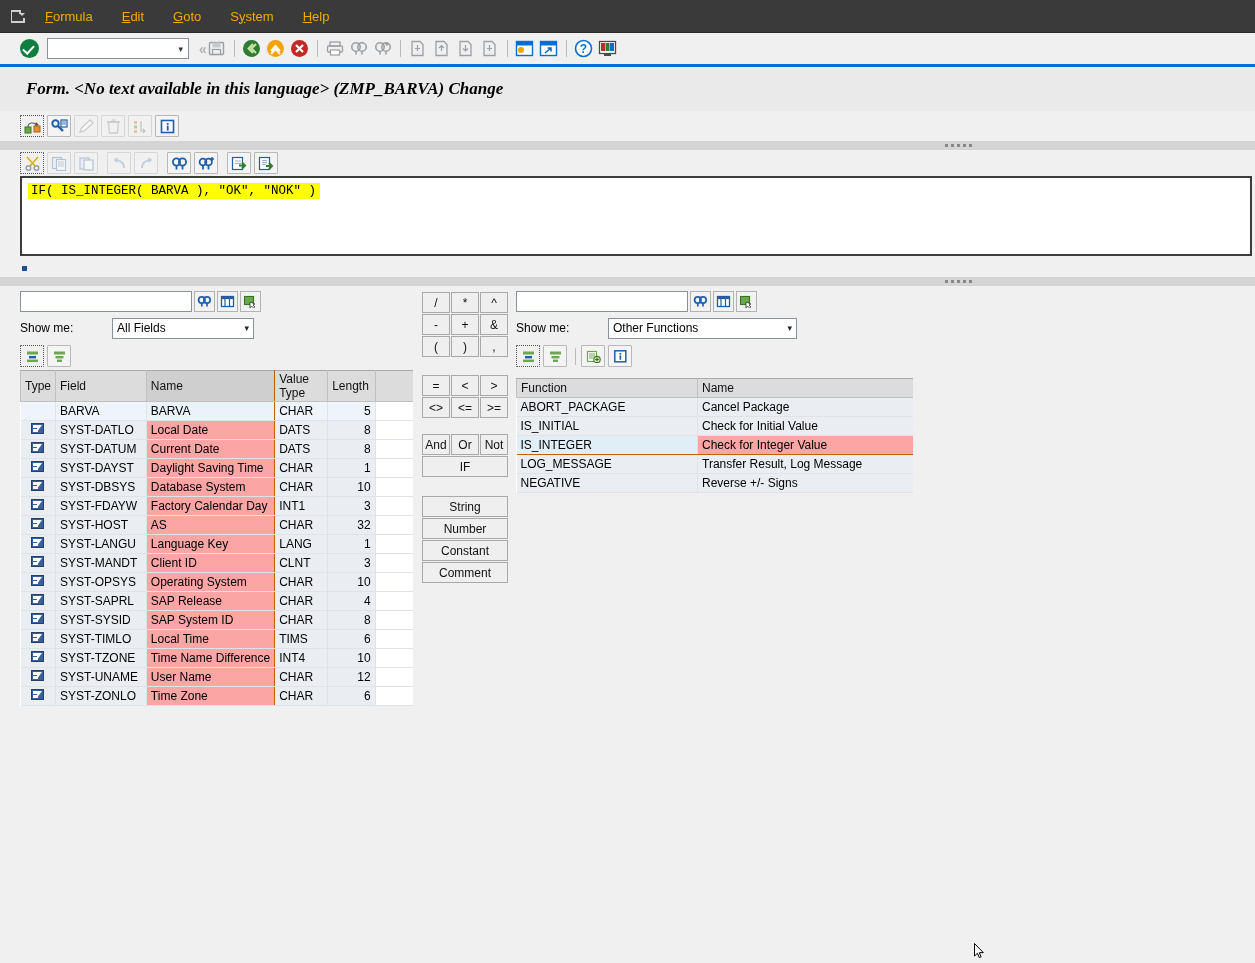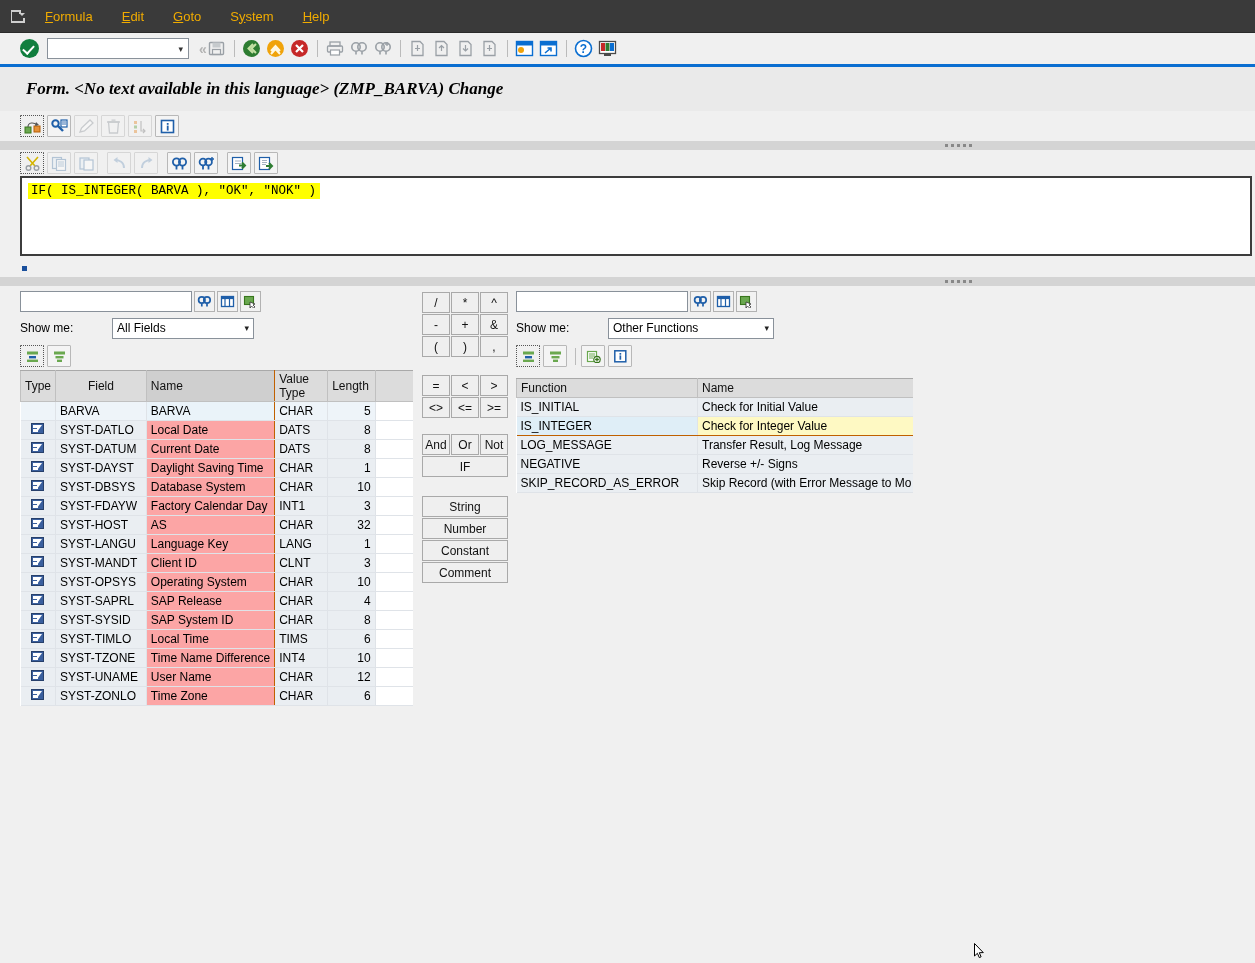--- a/index.html
+++ b/index.html
@@ -118,21 +118,21 @@
   }
   table.grid th.sel{background:#cfcfcf;border-left:1px solid #c06000;border-right:1px solid #c06000;}
   table.grid td{
     border-bottom:1px solid #dfe3e8;border-right:1px solid #dfe3e8;
     padding:1px 4px;height:19px;background:#eaeef2;white-space:nowrap;overflow:hidden;
   }
   table.grid td.num{text-align:right;}
   table.grid tr.first td{background:#eef4f9;}
   table.grid td.namecol{background:#fca5a5;border-left:1px solid #c06000;border-right:1px solid #c06000;}
   table.grid tr.first td.namecol{background:#eaf3f9;}
-  table.grid tr.rowsel td{background:#fef9c3;border-top:1px solid #c06000;border-bottom:1px solid #c06000;}
+  table.grid tr.rowsel td{background:#fca5a5;border-top:1px solid #c06000;border-bottom:1px solid #c06000;}
   table.grid tr.rowsel td.f{background:#dfeef7;}
 
   .fieldicon{
     width:13px;height:11px;background:#3a5f9e;position:relative;display:inline-block;
     border:1px solid #27406b;
   }
   .fieldicon:before{
     content:"";position:absolute;left:1px;top:1px;width:5px;height:3px;background:#fff;
   }
   .fieldicon:after{
@@ -469,21 +469,21 @@
             <rect x="2" y="1.5" width="11" height="3" fill="#6aa84f"></rect>
             <rect x="3.5" y="6" width="8" height="2.4" fill="#6aa84f"></rect>
             <rect x="5" y="9.6" width="5" height="2.4" fill="#6aa84f"></rect>
           </svg>
       </span>
     </div>
     <table class="grid" style="width:393px;margin-top:2px;">
       <thead>
         <tr>
           <th style="width:30px;">Type</th>
-          <th style="width:92px;text-align:center;">Field</th>
+          <th style="width:92px;">Field</th>
           <th class="sel" style="width:120px;">Name</th>
           <th style="width:56px;">Value Type</th>
           <th style="width:48px;">Length</th>
           <th style="width:47px;border-right:none;"></th>
         </tr>
       </thead>
       <tbody>
           <tr class="first">
             <td style="text-align: center;"></td>
             <td>BARVA</td>
@@ -694,21 +694,21 @@
       </span>
       <span class="mini-btn">
         <svg width="15" height="13" viewBox="0 0 15 13">
             <rect x="1.5" y="1.5" width="9" height="8" fill="#6aa84f" stroke="#38761d" stroke-width="1.1"></rect>
             <path d="M7 7 l5 2 l-2 1 l2 2 l-1.5 1 l-2-2 l-1.5 2 z" fill="#fff" stroke="#333" stroke-width=".8"></path>
           </svg>
       </span>
     </div>
     <div class="showme-row">
       <span class="showme-lbl">Show me:</span>
-      <span class="ddl" style="width:166px;align-items:center;">
+      <span class="ddl" style="width:189px;align-items:center;">
         <span>Other Functions</span>
         <span class="caret">▾</span>
       </span>
     </div>
     <div style="display:flex;align-items:center;height:24px;margin-top:4px;">
       <span class="ibtn flat">
         <svg width="15" height="13" viewBox="0 0 15 13">
             <rect x="2" y="1.5" width="11" height="3" fill="#6aa84f"></rect>
             <rect x="4" y="6" width="7" height="2.4" fill="#1f5fa9"></rect>
             <rect x="2" y="9.6" width="11" height="2.4" fill="#6aa84f"></rect>
@@ -740,38 +740,38 @@
     </div>
     <table class="grid" style="width:396px;margin-top:10px;table-layout:fixed;">
       <thead>
         <tr>
           <th style="width:181px;">Function</th>
           <th style="width:215px;border-right:none;">Name</th>
         </tr>
       </thead>
       <tbody>
           <tr>
+            <td>ABORT_PACKAGE</td>
+            <td style="border-right: none;">Cancel Package</td>
+          </tr>
+          <tr>
             <td>IS_INITIAL</td>
             <td style="border-right: none;">Check for Initial Value</td>
           </tr>
           <tr class="rowsel">
             <td class="f">IS_INTEGER</td>
             <td style="border-right: none;">Check for Integer Value</td>
           </tr>
           <tr>
             <td>LOG_MESSAGE</td>
             <td style="border-right: none;">Transfer Result, Log Message</td>
           </tr>
           <tr>
             <td>NEGATIVE</td>
             <td style="border-right: none;">Reverse +/- Signs</td>
-          </tr>
-          <tr>
-            <td>SKIP_RECORD_AS_ERROR</td>
-            <td style="border-right: none;">Skip Record (with Error Message to Mo</td>
           </tr>
         </tbody>
     </table>
   </div>
 
 </div>
 
 <div class="cursor">
   <svg width="12" height="18" viewBox="0 0 12 18">
     <path d="M0.5 0.5 L0.5 13 L3.4 10.3 L5.3 14.6 L7.1 13.8 L5.3 9.7 L9.3 9.6 Z" fill="#fff" stroke="#000" stroke-width="1"></path>

